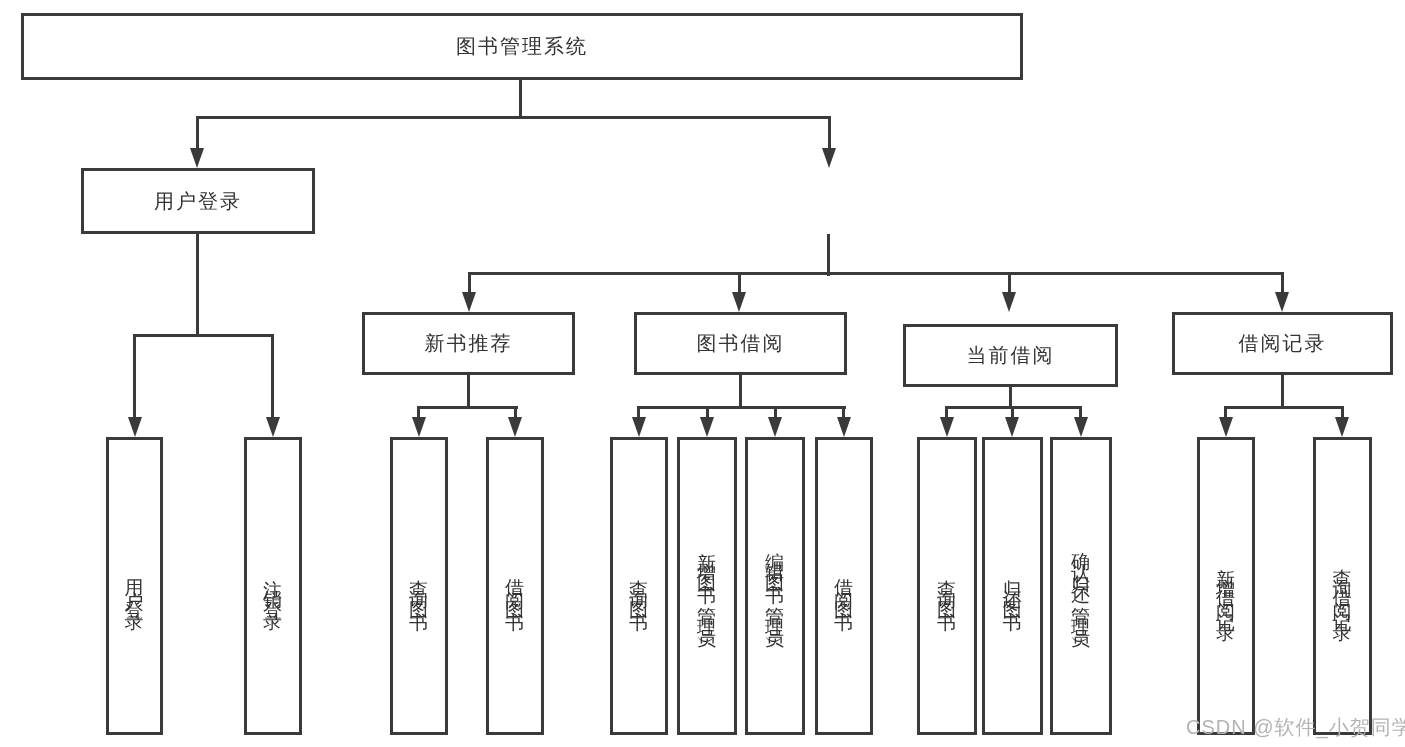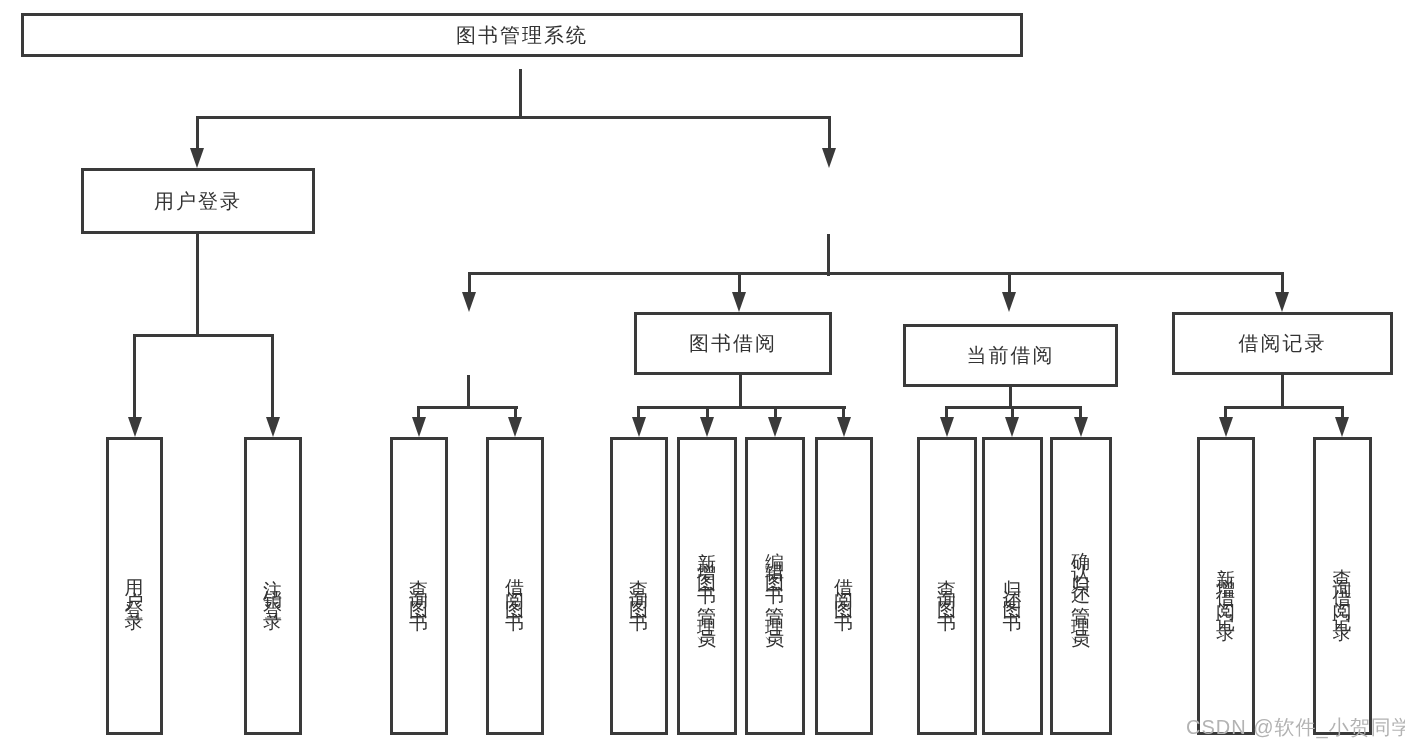--- a/index.html
+++ b/index.html
@@ -44,21 +44,21 @@
     position:absolute;left:1186px;top:714px;z-index:3;
     font-size:20px;color:var(--watermark,#b3b3b3);
     letter-spacing:1px;white-space:nowrap;
   }
 </style>
 </head>
 <body>
 
 <div id="stage">
 
-  <div class="box" style="left:21px;top:13px;width:1002px;height:44px;">图书管理系统</div>
+  <div class="box" style="left:21px;top:13px;width:1002px;height:67px;">图书管理系统</div>
 
   <div class="v" style="left:519px;top:69px;height:49px;"></div>
   <div class="h" style="left:196px;top:116px;width:635px;"></div>
   <div class="v" style="left:196px;top:116px;height:34px;"></div>
   <div class="a" style="left:190px;top:148px;"></div>
   <div class="v" style="left:828px;top:116px;height:34px;"></div>
   <div class="a" style="left:822px;top:148px;"></div>
 
   <div class="box" style="left:81px;top:168px;width:234px;height:66px;">用户登录</div>
 
@@ -73,21 +73,22 @@
   <div class="h" style="left:468px;top:272px;width:816px;"></div>
   <div class="v" style="left:468px;top:272px;height:22px;"></div>
   <div class="a" style="left:462px;top:292px;"></div>
   <div class="v" style="left:738px;top:272px;height:22px;"></div>
   <div class="a" style="left:732px;top:292px;"></div>
   <div class="v" style="left:1008px;top:272px;height:22px;"></div>
   <div class="a" style="left:1002px;top:292px;"></div>
   <div class="v" style="left:1281px;top:272px;height:22px;"></div>
   <div class="a" style="left:1275px;top:292px;"></div>
 
-  <div class="box" style="left:634px;top:312px;width:198px;height:63px;">图书借阅</div>
+  <div class="box" style="left:362px;top:312px;width:213px;height:63px;">新书推荐</div>
+  <div class="box" style="left:634px;top:312px;width:213px;height:63px;">图书借阅</div>
   <div class="box" style="left:903px;top:324px;width:215px;height:63px;">当前借阅</div>
   <div class="box" style="left:1172px;top:312px;width:221px;height:63px;">借阅记录</div>
 
   <div class="v" style="left:467px;top:375px;height:33px;"></div>
   <div class="h" style="left:417px;top:406px;width:101px;"></div>
   <div class="v" style="left:417px;top:406px;height:13px;"></div>
   <div class="a" style="left:412px;top:417px;"></div>
   <div class="v" style="left:514px;top:406px;height:13px;"></div>
   <div class="a" style="left:508px;top:417px;"></div>
 

